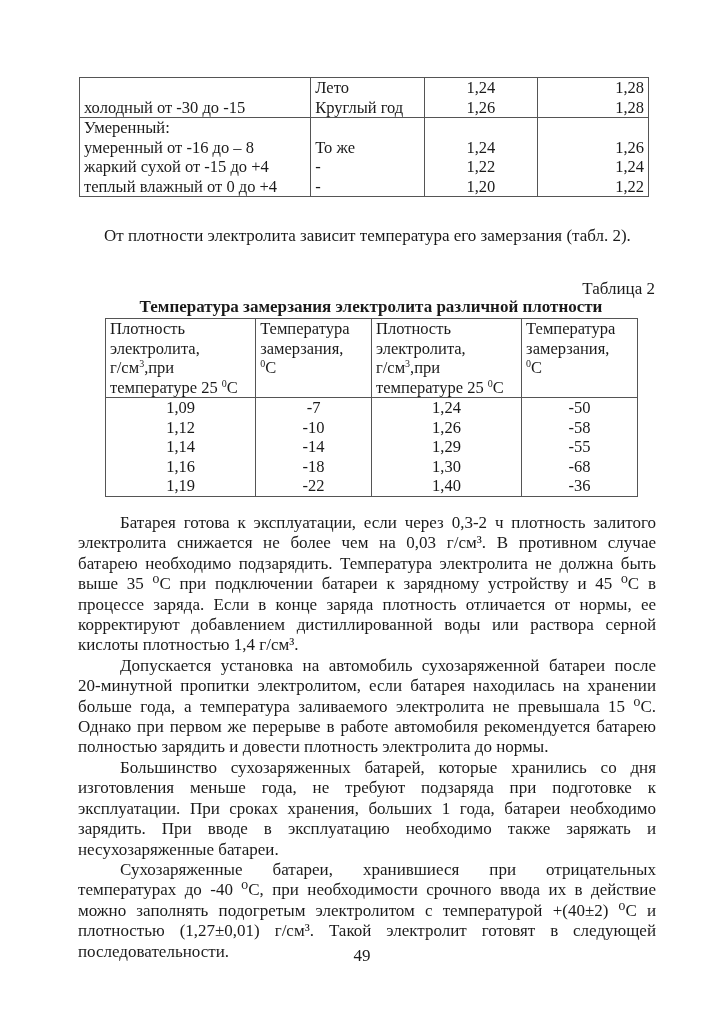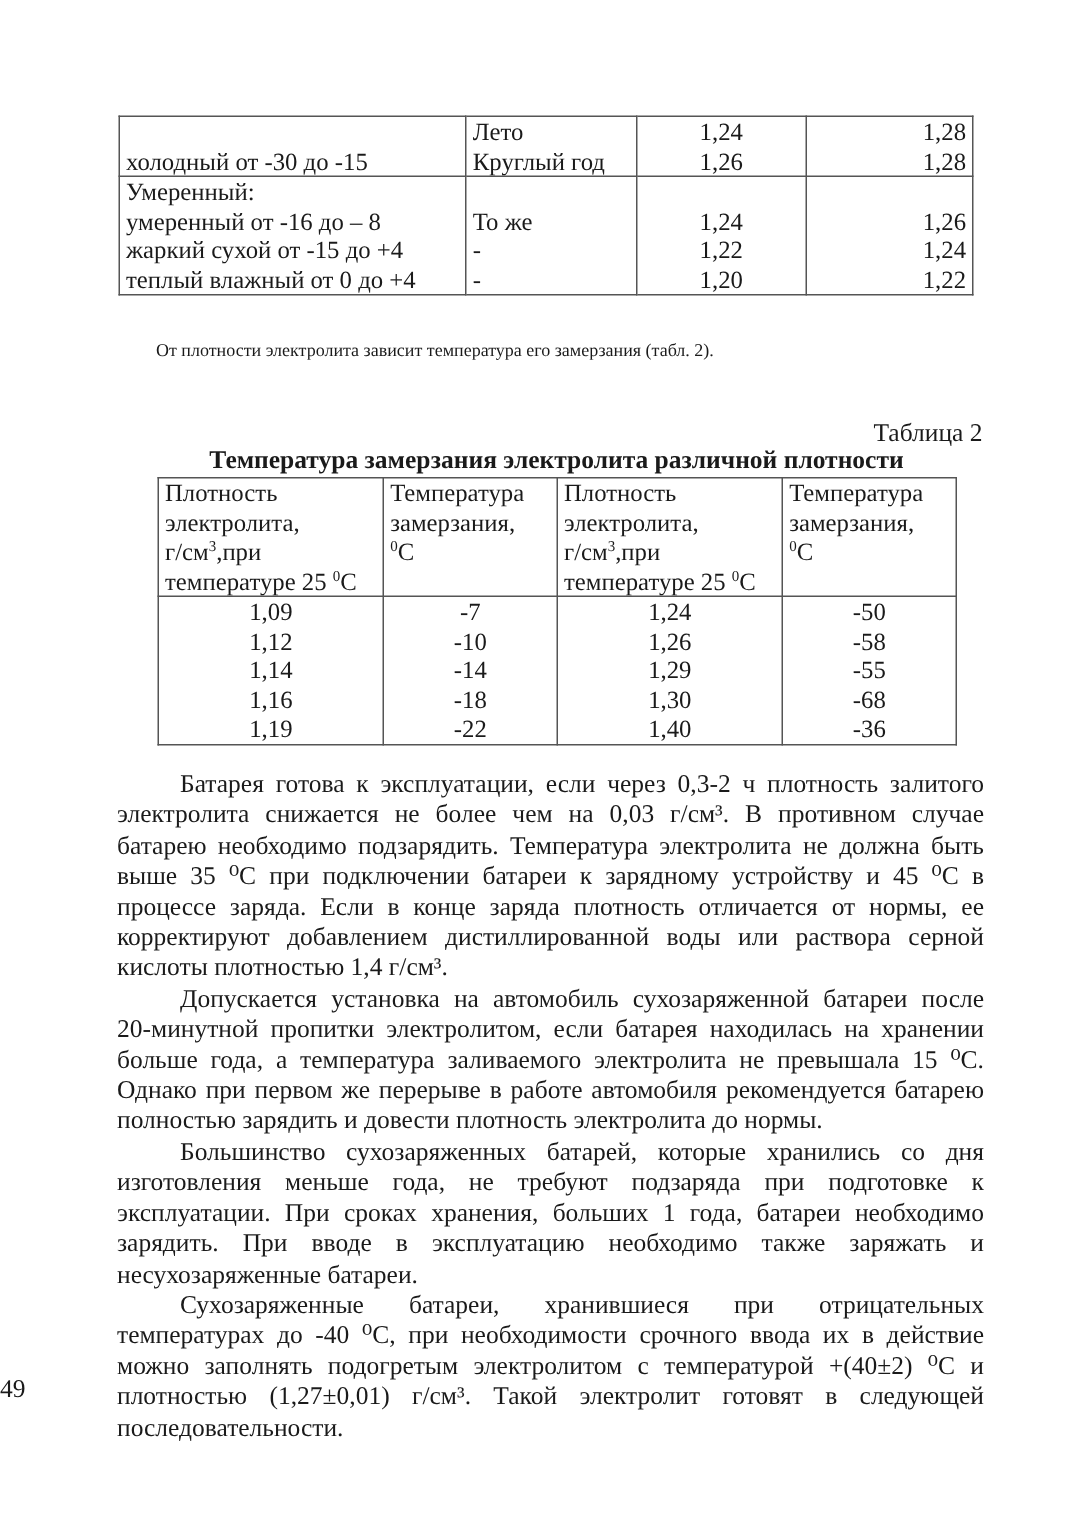--- a/index.html
+++ b/index.html
@@ -12,41 +12,41 @@
 
   
   #t1 { left: 79px; top: 77px; width: 570px; }
   #t1 td.c1 { width: 223px; text-align: left; }
   #t1 td.c2 { width: 105px; text-align: left; }
   #t1 td.c3 { width: 106px; text-align: center; }
   #t1 td.c4 { width: 104px; text-align: right; }
   #t1 td { border-top: 1.2px solid #555; }
   .cell-line { display: block; white-space: nowrap; }
 
-  .intro { position: absolute; left: 104px; top: 226px; font-size: 12px; white-space: nowrap; }
+  .intro { position: absolute; left: 104px; top: 226px; font-size: 17px; white-space: nowrap; }
   .tab-label { position: absolute; right: 69px; top: 279px; font-size: 17px; }
   .tab-title { position: absolute; left: 0; width: 724px; text-align: center; top: 297px;
                font-size: 17px; font-weight: bold; padding-left: 18px; box-sizing: border-box; }
 
   
   #t2 { left: 105px; top: 318px; width: 533px; }
   #t2 td { padding: 0 4px; }
   #t2 td.w1 { width: 142px; } #t2 td.w2 { width: 108px; }
   #t2 td.w3 { width: 142px; } #t2 td.w4 { width: 108px; }
   #t2 .hdr td { height: 76px; }
   #t2 .body td { text-align: center; }
   .justify-line { display: flex; justify-content: flex-start; }
   sup { font-size: 10px; vertical-align: 6px; line-height: 0; }
 
   .text { position: absolute; left: 78px; width: 578px; top: 513px; font-size: 17px; line-height: 20.4px; }
   .line { display: block; text-align: justify; text-align-last: justify; white-space: nowrap; }
   .line.last { text-align-last: left; }
   .line.first { padding-left: 42px; }
 
-  .page-num { position: absolute; left: 0; width: 724px; text-align: left; top: 916px; font-size: 17px; }
+  .page-num { position: absolute; left: 0; width: 724px; text-align: center; top: 946px; font-size: 17px; }
 </style>
 </head>
 <body>
 
 <div class="page">
 
   <table id="t1">
     <tbody>
         <tr>
       <td class="c1">

